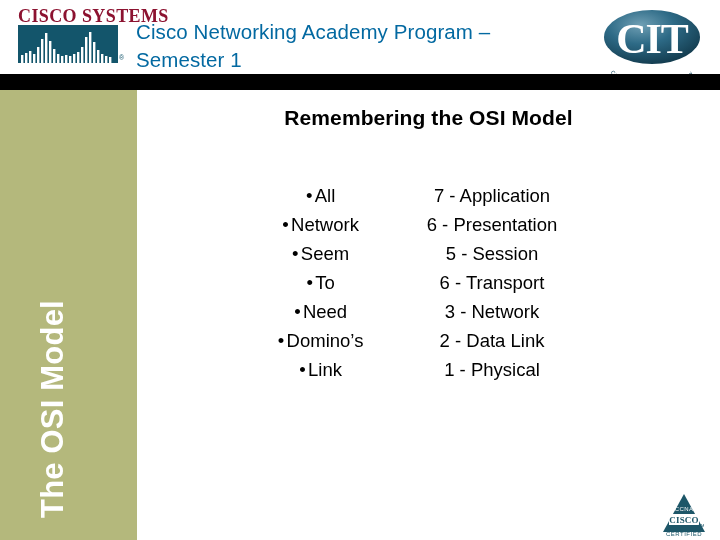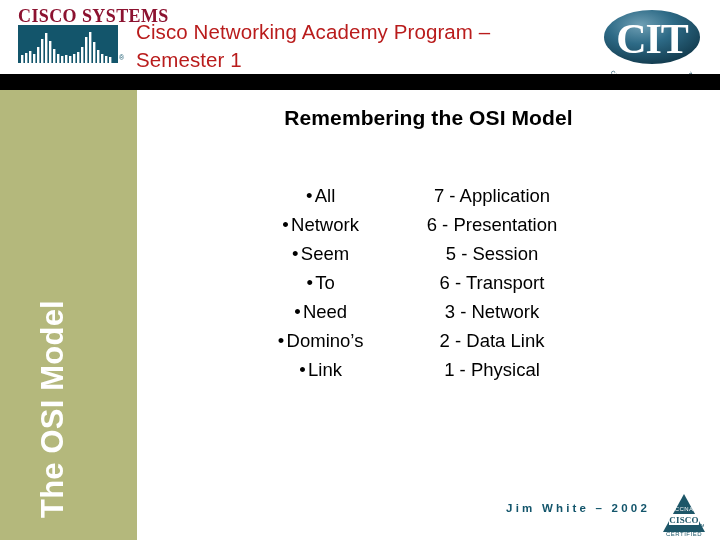--- a/index.html
+++ b/index.html
@@ -57,21 +57,21 @@
     left: 101px; top: 44px;
     font-size: 7px;
     color: #13556b;
   }
   .header-title {
     position: absolute;
     left: 136px; top: 18px;
     width: 430px;
     font-size: 20.5px;
     line-height: 28px;
-    color: #b91c1c;
+    color: #0369a1;
     letter-spacing: 0.1px;
   }
 
   
   .cit-logo {
     position: absolute;
     left: 596px; top: 6px;
     width: 112px; height: 72px;
   }
 
@@ -256,21 +256,20 @@
         <td class="col-mnemonic"><span class="bullet-dot">•</span><span>Domino’s</span></td>
         <td class="col-layer">2 - Data Link</td>
       </tr>
       <tr>
         <td class="col-mnemonic"><span class="bullet-dot">•</span><span>Link</span></td>
         <td class="col-layer">1 - Physical</td>
       </tr>
     </tbody>
   </table>
 
-  <div class="footer-credit">Jim  White  –  2002</div>
 
   <svg class="ccna-badge" viewBox="0 0 52 48">
     <polygon points="26,4 47,42 5,42" fill="#1d5668"></polygon>
     <text x="26" y="21" text-anchor="middle" font-family="'Liberation Sans', sans-serif" font-size="6" fill="#ffffff" letter-spacing="0.4">CCNA</text>
     <rect x="11" y="24" width="30" height="11" fill="#ffffff"></rect>
     <text x="26" y="32.6" text-anchor="middle" font-family="'Liberation Serif', serif" font-weight="bold" font-size="9" fill="#1d5668" letter-spacing="0.2">CISCO</text>
     <text x="43.5" y="37" text-anchor="middle" font-family="'Liberation Sans', sans-serif" font-size="4" fill="#1d5668">TM</text>
     <text x="26" y="46" text-anchor="middle" font-family="'Liberation Sans', sans-serif" font-size="6" fill="#1d5668" letter-spacing="0.5">CERTIFIED</text>
   </svg>
 

